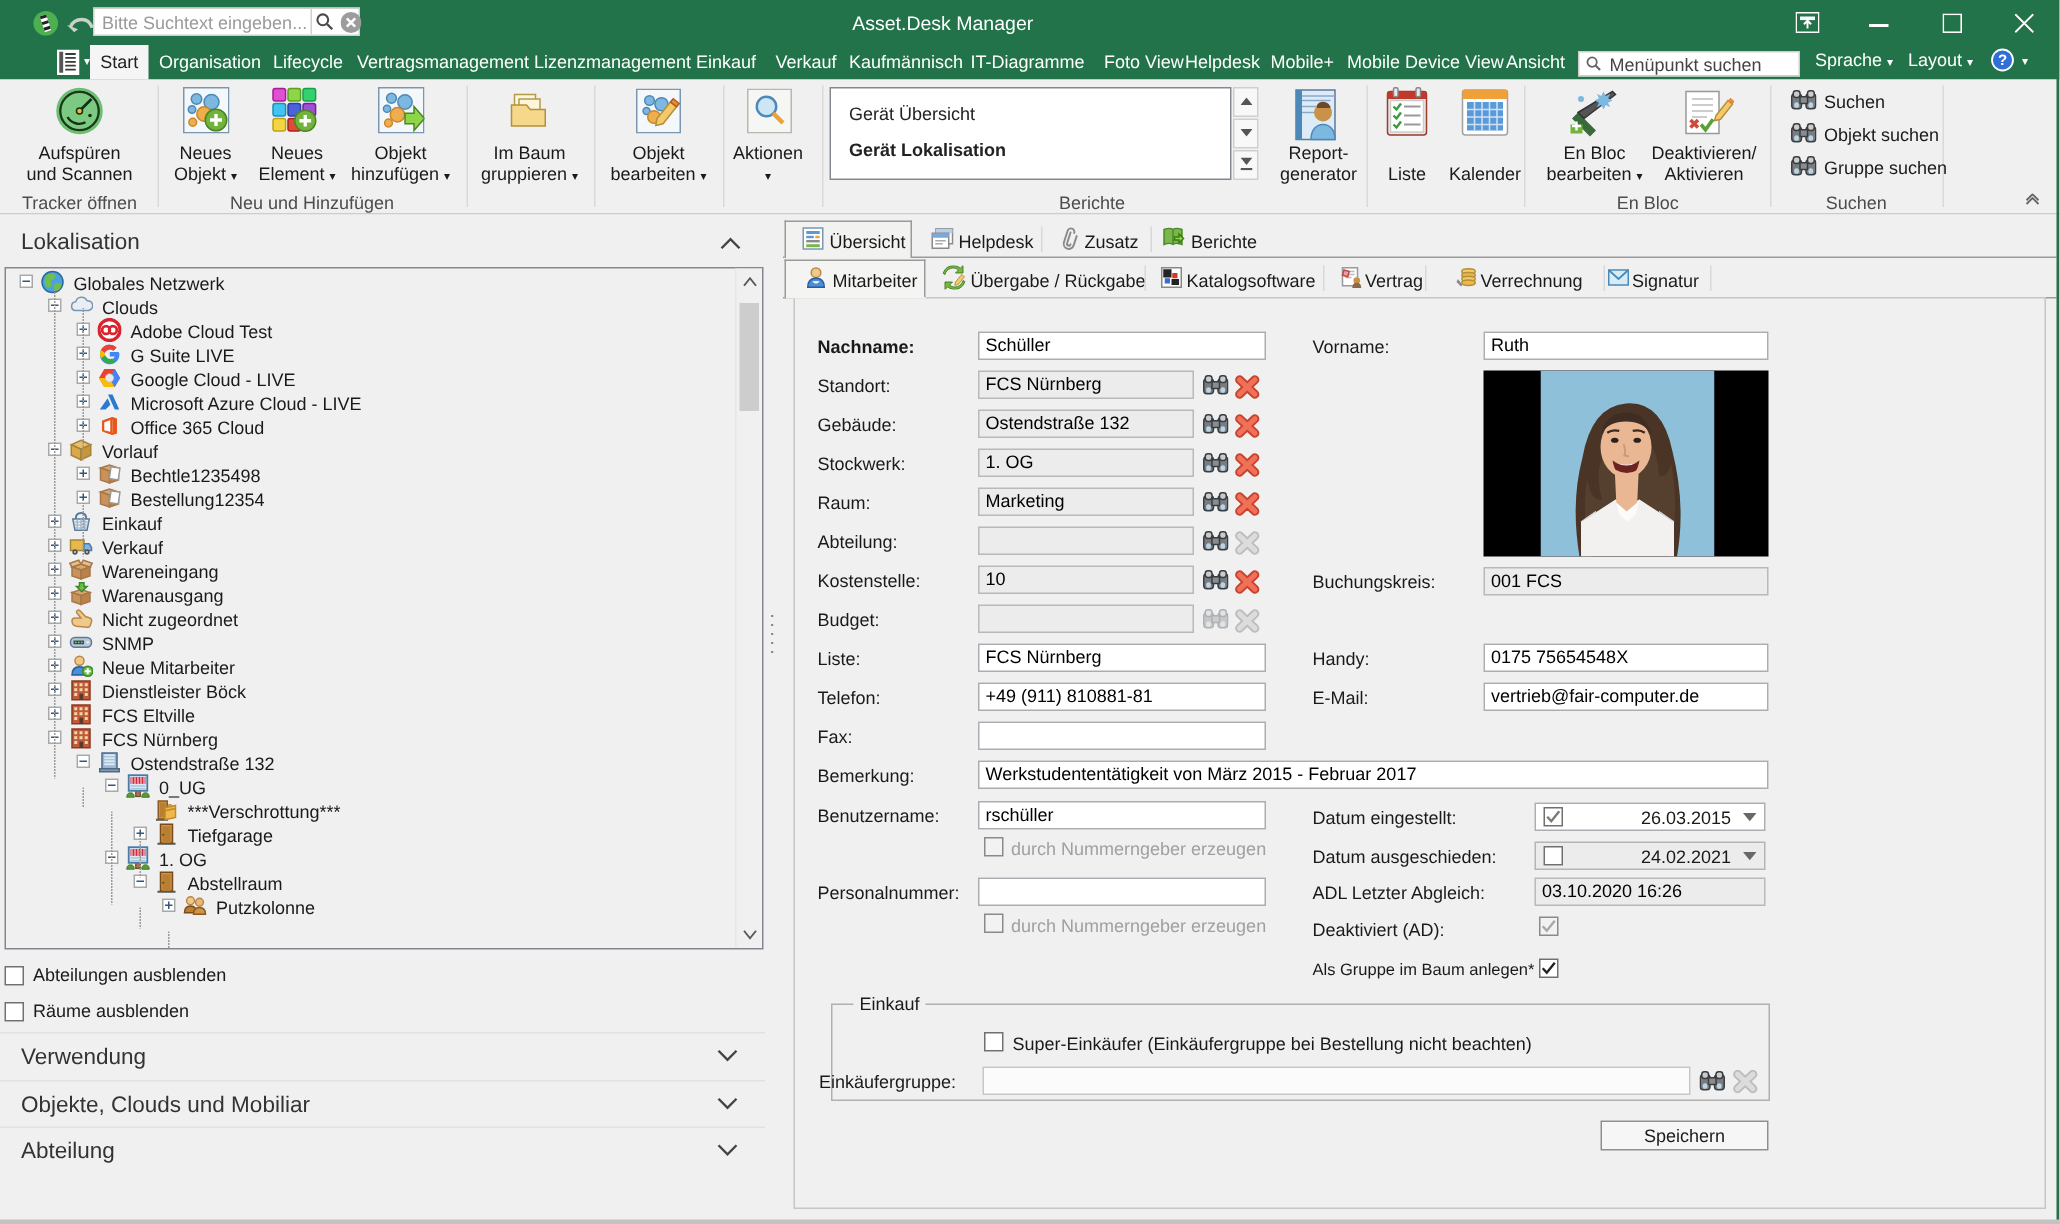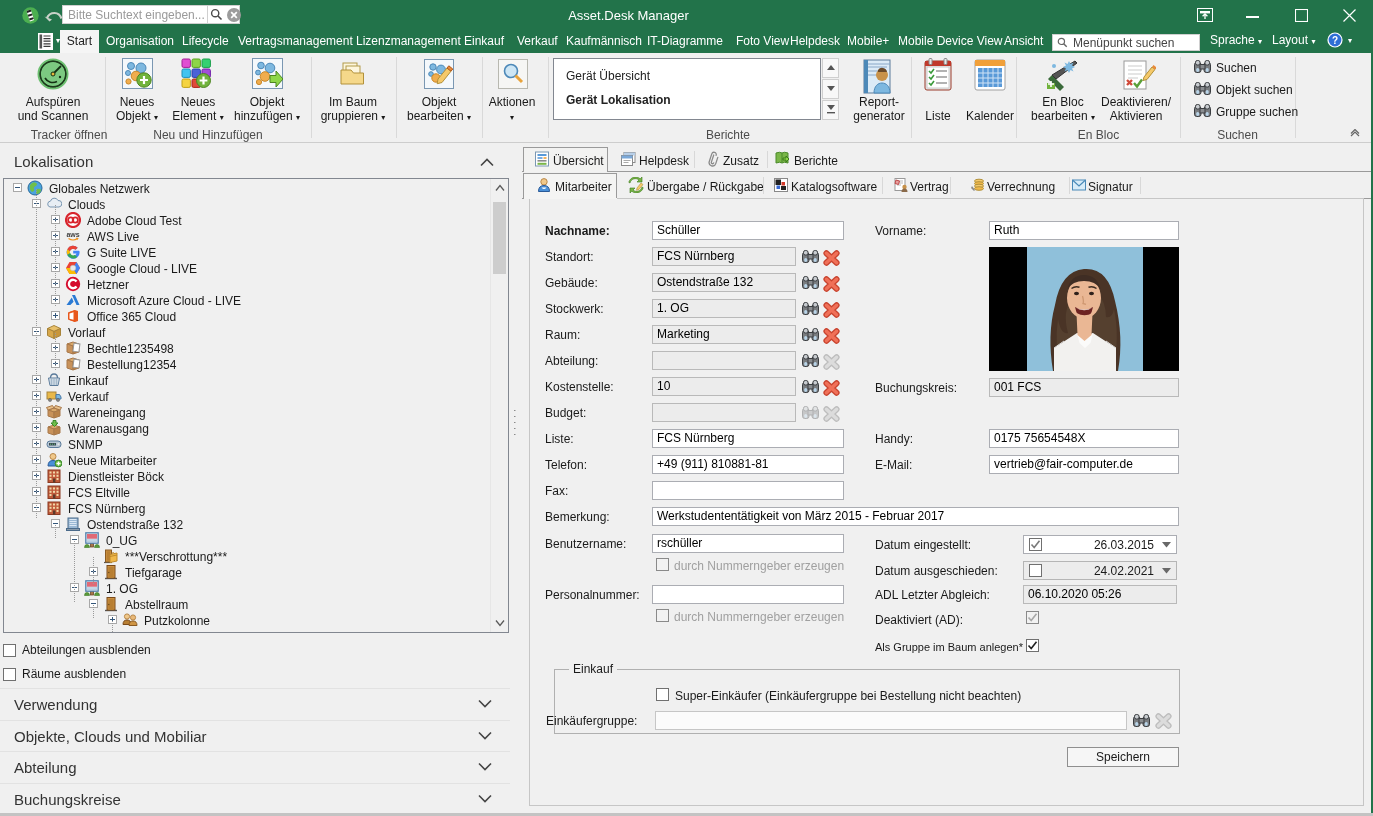--- a/index.html
+++ b/index.html
@@ -143,21 +143,21 @@
     <circle cx="16" cy="16" r="15.5" fill="#6cbf70"></circle>
     <circle cx="16" cy="16" r="12.5" fill="none" stroke="#1c2e1c" stroke-width="1.6"></circle>
     <circle cx="16" cy="16" r="12.5" fill="#7cc981"></circle>
     <circle cx="16" cy="16" r="12.8" fill="none" stroke="#1b3a1b" stroke-width="1.5"></circle>
     <path d="M16 16 L24 8" stroke="#143014" stroke-width="1.8"></path>
     <circle cx="16" cy="16" r="2" fill="#e8b93c" stroke="#143014" stroke-width="1"></circle>
     <path d="M8 20 A 9 9 0 0 0 20 23.5" fill="none" stroke="#143014" stroke-width="1.6"></path>
     <circle cx="23" cy="19" r="1.2" fill="#143014"></circle>
   </svg>
   <div class="rbtext" style="left:8px;top:42px;width:90px;">Aufspüren<br>und Scannen</div>
-  <div class="rlabel" style="left:19px;width:100px;">Tracker öffnen</div>
+  <div class="rlabel" style="left:3px;width:100px;">Tracker öffnen</div>
   
   <svg class="abs" style="left:122px;top:5px" width="31" height="31" viewBox="0 0 31 31">
     <rect x="0.5" y="0.5" width="30" height="30" fill="#f4f8fb" stroke="#7a97b2"></rect>
     <circle cx="9" cy="8" r="3.5" fill="#7db8e0" stroke="#4d89b8"></circle>
     <circle cx="19" cy="10" r="5" fill="#7db8e0" stroke="#4d89b8"></circle>
     <circle cx="6" cy="15" r="2.5" fill="#7db8e0" stroke="#4d89b8"></circle>
     <circle cx="14" cy="18" r="4.8" fill="#f0ad4e" stroke="#c8882a"></circle>
     <circle cx="6.5" cy="23.5" r="2.6" fill="#f0ad4e" stroke="#c8882a"></circle>
     <circle cx="22" cy="22" r="7.2" fill="#71b33c" stroke="#4d8522"></circle>
     <path d="M22 18 v8 M18 22 h8" stroke="#fff" stroke-width="2.2"></path>
@@ -490,48 +490,34 @@
   <div class="trow">
           <span class="eb plus" style="left:47px"></span>
           <svg class="ticon" style="left:61px" width="16" height="16" viewBox="0 0 16 16">
             <use href="#i-adobe"></use>
           </svg>
           <span class="lbl" style="left:83px">Adobe Cloud Test</span>
         </div>
   <div class="trow">
           <span class="eb plus" style="left:47px"></span>
           <svg class="ticon" style="left:61px" width="16" height="16" viewBox="0 0 16 16">
-            <use href="#i-aws"></use>
-          </svg>
-          <span class="lbl" style="left:83px">AWS Live</span>
-        </div>
-  <div class="trow">
-          <span class="eb plus" style="left:47px"></span>
-          <svg class="ticon" style="left:61px" width="16" height="16" viewBox="0 0 16 16">
             <use href="#i-gsuite"></use>
           </svg>
           <span class="lbl" style="left:83px">G Suite LIVE</span>
         </div>
   <div class="trow">
           <span class="eb plus" style="left:47px"></span>
           <svg class="ticon" style="left:61px" width="16" height="16" viewBox="0 0 16 16">
             <use href="#i-gcloud"></use>
           </svg>
           <span class="lbl" style="left:83px">Google Cloud - LIVE</span>
         </div>
   <div class="trow">
           <span class="eb plus" style="left:47px"></span>
           <svg class="ticon" style="left:61px" width="16" height="16" viewBox="0 0 16 16">
-            <use href="#i-hetzner"></use>
-          </svg>
-          <span class="lbl" style="left:83px">Hetzner</span>
-        </div>
-  <div class="trow">
-          <span class="eb plus" style="left:47px"></span>
-          <svg class="ticon" style="left:61px" width="16" height="16" viewBox="0 0 16 16">
             <use href="#i-azure"></use>
           </svg>
           <span class="lbl" style="left:83px">Microsoft Azure Cloud - LIVE</span>
         </div>
   <div class="trow">
           <span class="eb plus" style="left:47px"></span>
           <svg class="ticon" style="left:61px" width="16" height="16" viewBox="0 0 16 16">
             <use href="#i-o365"></use>
           </svg>
           <span class="lbl" style="left:83px">Office 365 Cloud</span>
@@ -577,20 +563,27 @@
             <use href="#i-boxin"></use>
           </svg>
           <span class="lbl" style="left:64px">Wareneingang</span>
         </div>
   <div class="trow">
           <span class="eb plus" style="left:28px"></span>
           <svg class="ticon" style="left:42px" width="16" height="16" viewBox="0 0 16 16">
             <use href="#i-boxout"></use>
           </svg>
           <span class="lbl" style="left:64px">Warenausgang</span>
+        </div>
+  <div class="trow">
+          <span class="eb plus" style="left:28px"></span>
+          <svg class="ticon" style="left:42px" width="16" height="16" viewBox="0 0 16 16">
+            <use href="#i-hand"></use>
+          </svg>
+          <span class="lbl" style="left:64px">Nicht zugeordnet</span>
         </div>
   <div class="trow">
           <span class="eb plus" style="left:28px"></span>
           <svg class="ticon" style="left:42px" width="16" height="16" viewBox="0 0 16 16">
             <use href="#i-snmp"></use>
           </svg>
           <span class="lbl" style="left:64px">SNMP</span>
         </div>
   <div class="trow">
           <span class="eb plus" style="left:28px"></span>
@@ -698,26 +691,20 @@
       </svg>
     </div>
   <div class="sect" style="top:577px;">
       <span class="st">Objekte, Clouds und Mobiliar</span>
       <svg class="abs" style="left:478px;top:10px" width="14" height="9" viewBox="0 0 14 9">
         <path d="M1 1.5 L7 7.5 L13 1.5" fill="none" stroke="#444" stroke-width="1.6"></path>
       </svg>
     </div>
   <div class="sect" style="top:608px;">
       <span class="st">Abteilung</span>
-      <svg class="abs" style="left:478px;top:10px" width="14" height="9" viewBox="0 0 14 9">
-        <path d="M1 1.5 L7 7.5 L13 1.5" fill="none" stroke="#444" stroke-width="1.6"></path>
-      </svg>
-    </div>
-  <div class="sect" style="top:640px;">
-      <span class="st">Buchungskreise</span>
       <svg class="abs" style="left:478px;top:10px" width="14" height="9" viewBox="0 0 14 9">
         <path d="M1 1.5 L7 7.5 L13 1.5" fill="none" stroke="#444" stroke-width="1.6"></path>
       </svg>
     </div>
 </div>
 <div id="splitter">
     <div class="abs" style="left:3px;top:267px;width:3px;height:30px;background-image:repeating-linear-gradient(to bottom,#8a8a8a 0 1.5px,transparent 1.5px 6px);background-size:1.5px 100%;background-position:center top;background-repeat:no-repeat;"></div>
   </div>
 <div id="rightpanel">
 
@@ -929,21 +916,21 @@
     <div class="abs" style="left:493px;top:362px;width:154px;height:19px;background:#ececec;border:1px solid #b5b5b5;">
         <div class="fcb" style="left:5px;top:2px;background:#fff;border-color:#707070;"></div>
         <div class="abs" style="right:22px;top:2px;font-size:12px;">24.02.2021</div>
             <div class="abs" style="right:1px;top:1px;width:16px;height:16px;">
           <svg style="position:absolute;left:3px;top:5px" width="9" height="6" viewBox="0 0 9 6">
             <path d="M0 0 L4.5 5.5 L9 0 z" fill="#686868"></path>
           </svg>
         </div>
       </div>
     <div class="flabel" style="left:345px;top:389px;">ADL Letzter Abgleich:</div>
-    <div class="finput fdis" style="left:493px;top:386px;width:154px;">06.10.2020 05:26</div>
+    <div class="finput fdis" style="left:493px;top:386px;width:154px;">03.10.2020 16:26</div>
     <div class="flabel" style="left:345px;top:414px;">Deaktiviert (AD):</div>
     <div class="fcb" style="left:496px;top:412px;background:#f2f2f2;border-color:#8a8a8a;">
         <svg width="11" height="11" viewBox="0 0 11 11" style="display:block;margin:0px">
           <path d="M1.5 5.5 L4.2 8.5 L9.5 1.8" fill="none" stroke="#a8a8a8" stroke-width="1.6"></path>
         </svg>
       </div>
     <div class="flabel" style="left:345px;top:442px;font-size:11px;">Als Gruppe im Baum anlegen*</div>
     <div class="fcb" style="left:496px;top:440px;background:#fff;border-color:#707070;">
         <svg width="11" height="11" viewBox="0 0 11 11" style="display:block;margin:0px">
           <path d="M1.5 5.5 L4.2 8.5 L9.5 1.8" fill="none" stroke="#222" stroke-width="1.6"></path>

